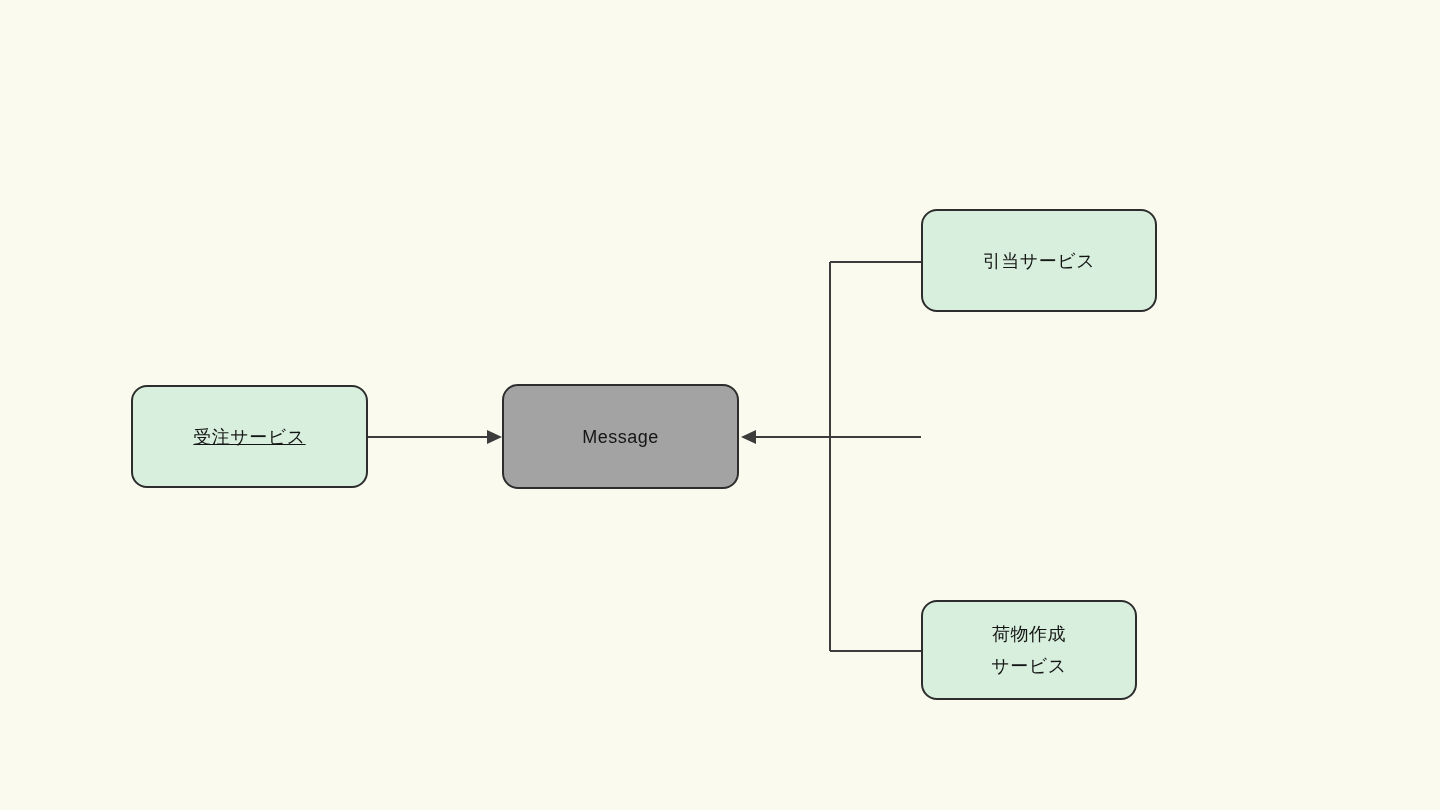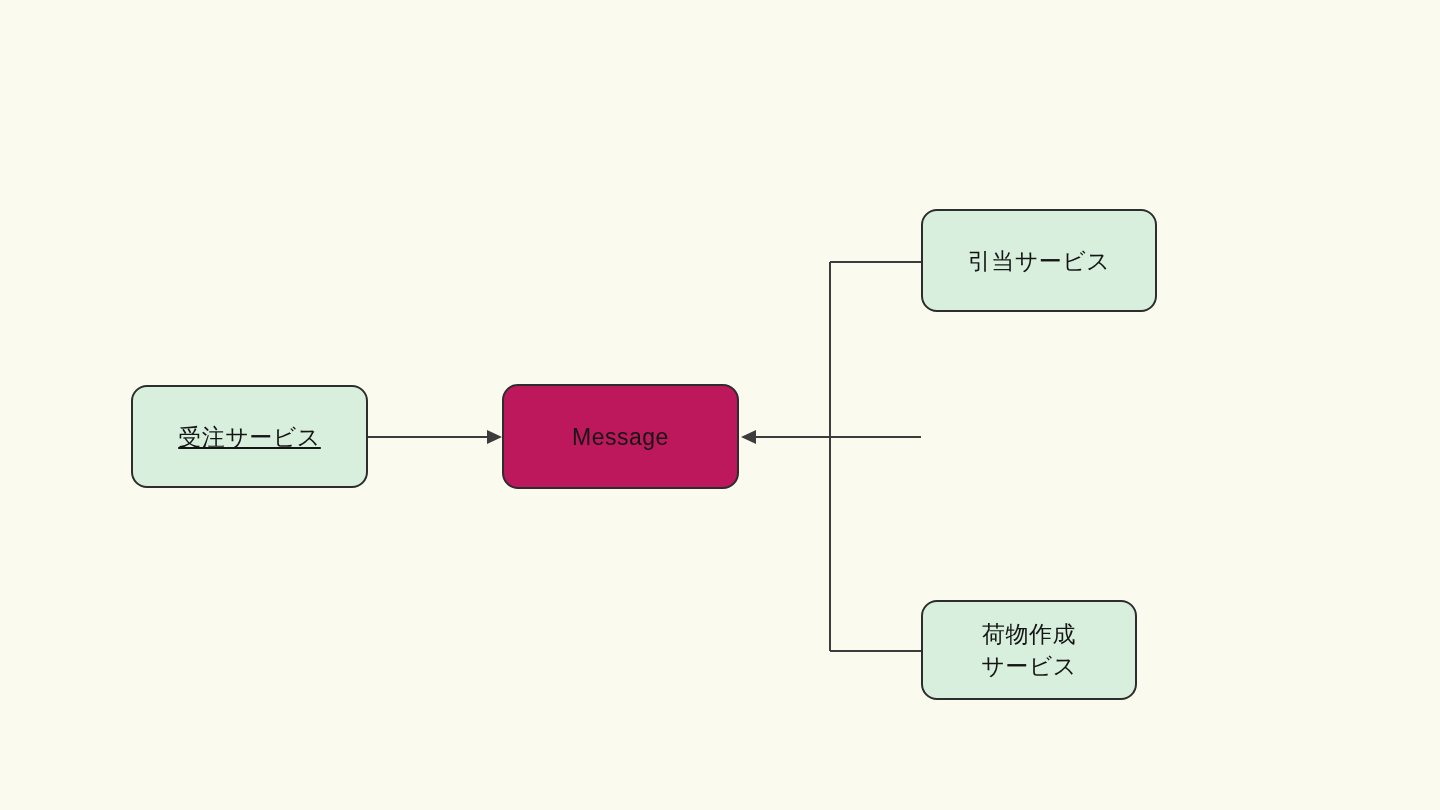--- a/index.html
+++ b/index.html
@@ -34,29 +34,29 @@
     stroke: none;
   }
   .node {
     position: absolute;
     box-sizing: border-box;
     display: flex;
     align-items: center;
     justify-content: center;
     border: 2px solid #2d2d2d;
     border-radius: 16px;
-    font-size: 23px;
+    font-size: 18px;
     line-height: 32px;
     color: #151515;
     text-align: center;
     white-space: pre-line;
     letter-spacing: 0.5px;
   }
   .node--service { background: #d7efdc; }
-  .node--message { background: #be185d; }
+  .node--message { background: #a3a3a3; }
 
   #node-order      { left: 131px; top: 385px; width: 237px; height: 103px; text-decoration: underline; }
   #node-message    { left: 502px; top: 384px; width: 237px; height: 105px; }
   #node-allocation { left: 921px; top: 209px; width: 236px; height: 103px; }
   #node-payment    { left: 921px; top: 386px; width: 236px; height: 103px; }
   #node-package    { left: 921px; top: 600px; width: 216px; height: 100px; }
 </style>
 </head>
 <body>
 

